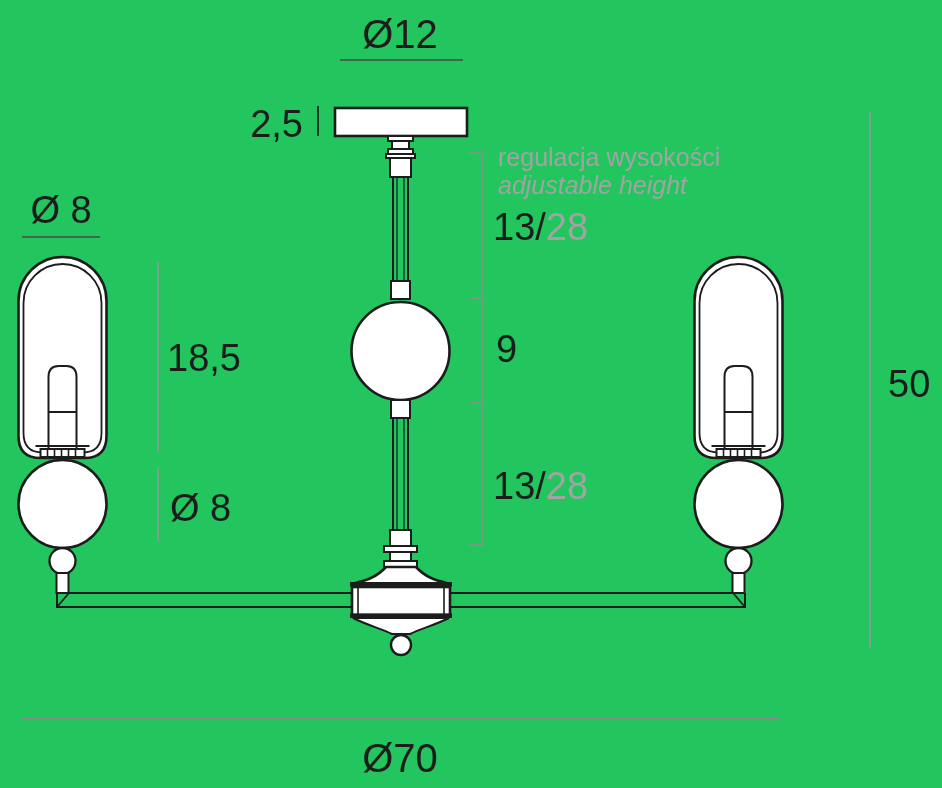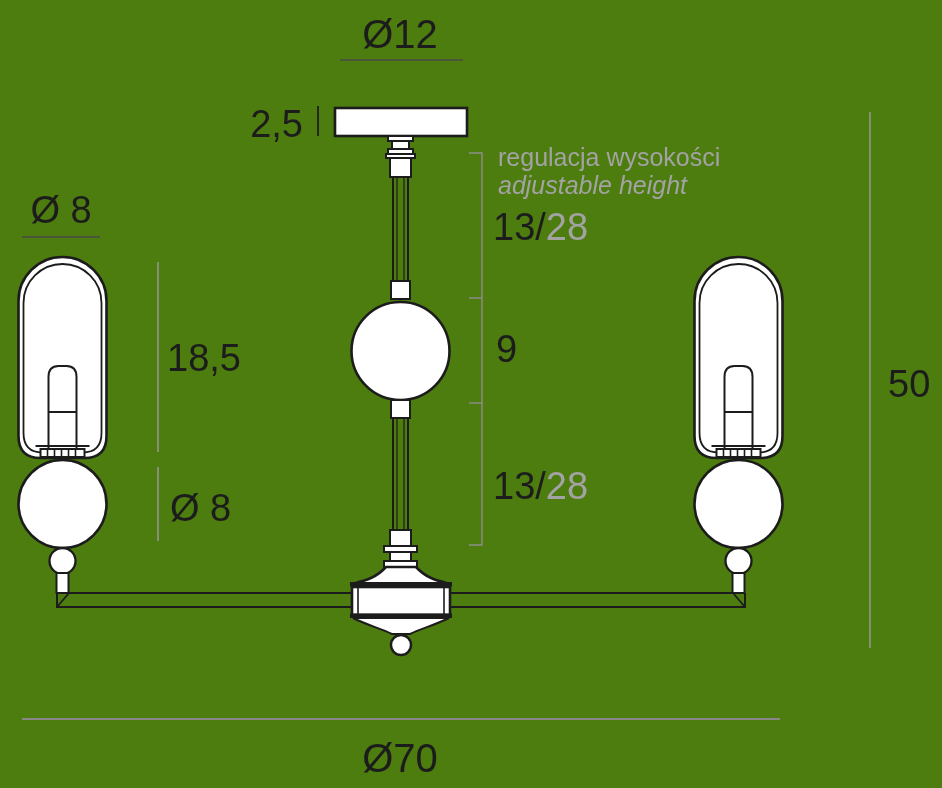--- a/index.html
+++ b/index.html
@@ -1,16 +1,16 @@
 <!DOCTYPE html>
 <html><head>
 <meta charset="utf-8">
 <style>
   html,body{margin:0;padding:0;background:#ffffff;}
-  .stage{position:relative;width:942px;height:788px;background:#4d7c0f;overflow:hidden;
+  .stage{position:relative;width:942px;height:788px;background:#22c55e;overflow:hidden;
          font-family:"Liberation Sans",sans-serif;}
   svg{position:absolute;left:0;top:0;}
   svg text{font-family:"Liberation Sans",sans-serif;fill:#1c1c1c;}
   .t-num{font-size:38px;}
   .t-big{font-size:40px;}
   .t-note{font-size:25px;fill:#a3a3a3;}
   .t-note-i{font-size:25px;fill:#a3a3a3;font-style:italic;}
   .muted{fill:#a3a3a3;}
   .ln-main-f{stroke:#1c1c1c;stroke-width:2.6;fill:#ffffff;}
   .ln-med{stroke:#1c1c1c;stroke-width:2;fill:none;}

